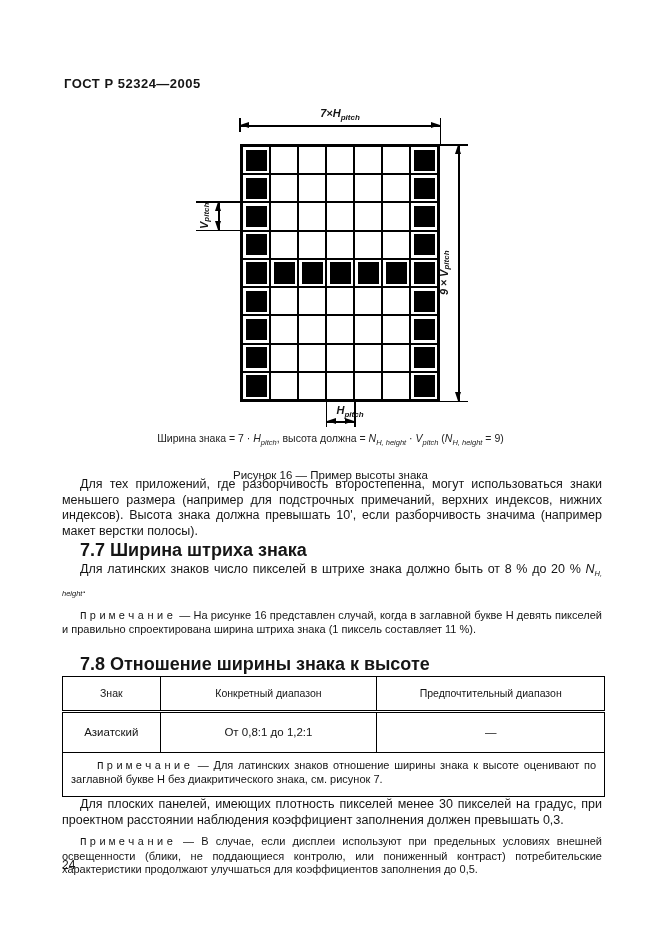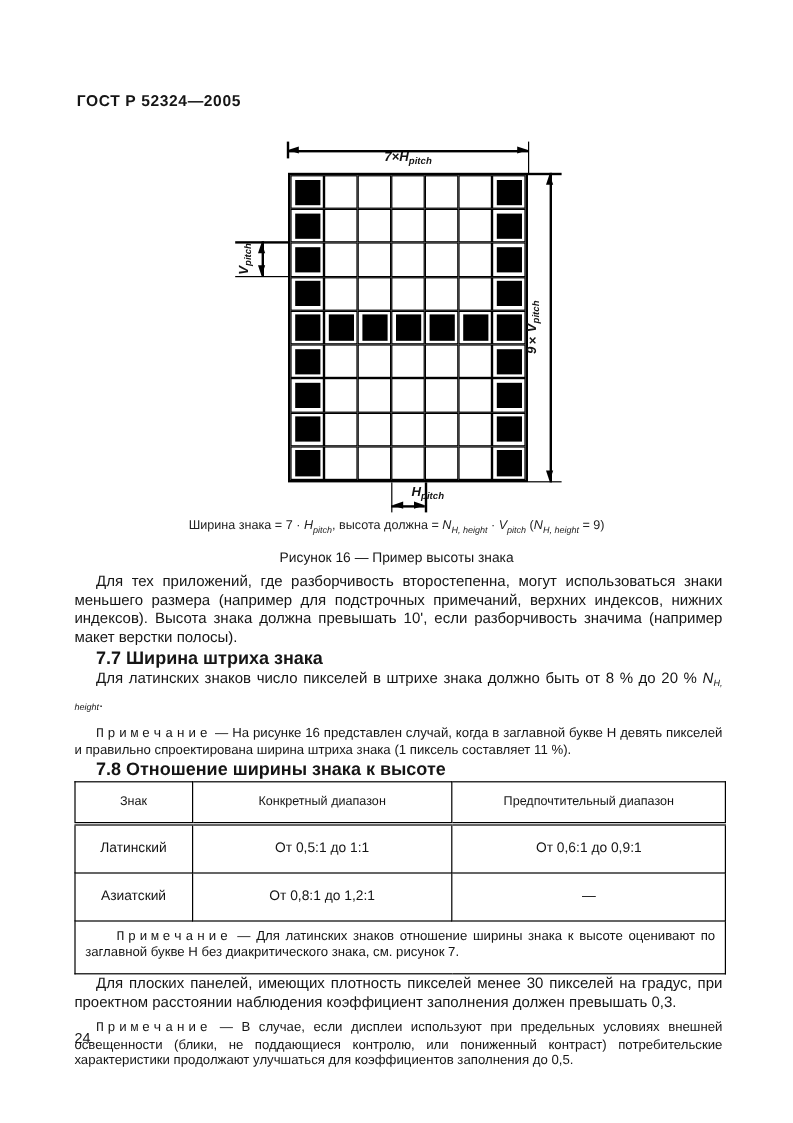--- a/index.html
+++ b/index.html
@@ -23,26 +23,26 @@
   .dimlab-v{writing-mode:vertical-rl;transform:rotate(180deg);text-align:center;}
 
   #pixel-grid{position:absolute;left:240px;top:39px;width:200px;height:258px;
     display:grid;border:2px solid #000;box-sizing:border-box;background:#fff;}
   #pixel-grid .cell{border:1px solid #000;position:relative;}
   #pixel-grid .px{position:absolute;left:2.5px;top:2.5px;right:2.5px;bottom:2.5px;background:#000;}
 
   .fig-formula{position:absolute;left:0;top:327px;width:661px;text-align:center;font-size:10.5px;color:#222;}
   .fig-formula .var{font-style:italic;}
   .fig-formula .sub{font-size:7.5px;font-style:italic;vertical-align:-3px;}
-  .fig-caption{position:absolute;left:0;top:354px;width:661px;text-align:center;font-size:11.5px;}
+  .fig-caption{position:absolute;left:0;top:364px;width:661px;text-align:center;font-size:11.5px;}
 
   
   .content{position:absolute;left:62px;top:477px;width:540px;}
   .para{font-size:12.5px;line-height:15.6px;text-align:justify;text-indent:18px;margin:0;}
-  .heading{font-size:15px;font-weight:bold;margin:1px 0 1px 18px;}
+  .heading{font-size:18px;font-weight:bold;margin:1px 0 1px 18px;}
   .note{font-size:11px;line-height:13.6px;text-align:justify;text-indent:18px;margin:7px 0 0 0;}
   .spaced{letter-spacing:3px;font-family:Liberation Mono, monospace;}
   .var{font-style:italic;}
   .subsm{font-size:7.5px;font-style:italic;vertical-align:-3px;}
 
   .table-title{font-size:11px;margin:13px 0 5px 0;}
   table.gost{border-collapse:collapse;width:543px;table-layout:fixed;}
   table.gost th,table.gost td{border:1.5px solid #000;}
   table.gost th{font-size:10.5px;font-weight:normal;text-align:center;height:31px;border-bottom:3px double #000;}
   table.gost td{font-size:11.5px;text-align:center;height:37px;}
@@ -53,21 +53,21 @@
   .h79{margin-top:13px;}
   .page-number{position:absolute;left:62px;top:858px;font-size:12px;}
 </style>
 </head>
 <body>
 
 <div class="doc-header">ГОСТ Р 52324—2005</div>
 
 <div class="figure">
 
-  <div class="dimlab" style="position:absolute;left:240px;top:20px;width:200px;text-align:center;"><span>7×</span><span class="var">H</span><span class="sub">pitch</span></div>
+  <div class="dimlab" style="position:absolute;left:240px;top:2px;width:200px;text-align:center;"><span>7×</span><span class="var">H</span><span class="sub">pitch</span></div>
   <div class="hline" style="left:240px;top:20px;width:200px;"></div>
   <div class="vline" style="left:239px;top:13px;height:14px;"></div>
   <div class="vline" style="left:439.5px;top:13px;height:27px;"></div>
   <div class="ah ah-l" style="left:240px;top:17.3px;"></div>
   <div class="ah ah-r" style="left:431px;top:17.3px;"></div>
 
   <div id="pixel-grid" style="grid-template-columns: repeat(7, 1fr);">
       <div class="cell">
         <div class="px"></div>
       </div>
@@ -188,61 +188,56 @@
 
   <div class="hline" style="left:196px;top:96px;width:44px;"></div>
   <div class="hline" style="left:196px;top:124.5px;width:44px;"></div>
   <div class="vline" style="left:218px;top:96px;height:29px;"></div>
   <div class="ah ah-u" style="left:215.3px;top:96.5px;"></div>
   <div class="ah ah-d" style="left:215.3px;top:115.5px;"></div>
   <div class="dimlab dimlab-v" style="position:absolute;left:198px;top:82px;width:15px;height:58px;"><span class="var">V</span><span class="sub">pitch</span></div>
 
   <div class="vline" style="left:325.7px;top:297px;height:25px;"></div>
   <div class="vline" style="left:354.3px;top:297px;height:25px;"></div>
-  <div class="dimlab" style="position:absolute;left:310px;top:299px;width:60px;text-align:right;"><span class="var">H</span><span class="sub">pitch</span></div>
+  <div class="dimlab" style="position:absolute;left:320px;top:299px;width:60px;text-align:center;"><span class="var">H</span><span class="sub">pitch</span></div>
   <div class="hline" style="left:326px;top:316px;width:28px;"></div>
   <div class="ah ah-l" style="left:326.5px;top:313.3px;"></div>
   <div class="ah ah-r" style="left:345px;top:313.3px;"></div>
 
   <div class="fig-formula"><span>Ширина знака = 7 · </span><span class="var">H</span><span class="sub">pitch</span><span>, высота должна = </span><span class="var">N</span><span class="sub">H, height</span><span> · </span><span class="var">V</span><span class="sub">pitch</span><span>  (</span><span class="var">N</span><span class="sub">H, height</span><span> = 9)</span></div>
   <div class="fig-caption">Рисунок 16 — Пример высоты знака</div>
 </div>
 
 <div class="content">
 
   <p class="para">Для тех приложений, где разборчивость второстепенна, могут использоваться знаки меньшего размера (например для подстрочных примечаний, верхних индексов, нижних индексов). Высота знака должна превышать 10', если разборчивость значима (например макет верстки полосы).</p>
 
   <div class="heading">7.7 Ширина штриха знака</div>
   <p class="para"><span>Для латинских знаков число пикселей в штрихе знака должно быть от 8 % до 20 % </span><span class="var">N</span><span class="subsm">H, height</span><span>.</span></p>
 
   <p class="note"><span class="spaced">Примечание</span><span> — На рисунке 16 представлен случай, когда в заглавной букве Н девять пикселей и правильно спроектирована ширина штриха знака (1 пиксель составляет 11 %).</span></p>
 
-  <div class="heading" style="margin-top:0;">7.8 Отношение ширины знака к высоте</div>
+  <div class="heading" style="margin-top:17px;">7.8 Отношение ширины знака к высоте</div>
 
 
   <table class="gost">
     <colgroup>
         <col class="c1">
         <col class="c2">
         <col class="c3">
       </colgroup>
     <thead>
       <tr>
         <th>Знак</th>
         <th>Конкретный диапазон</th>
         <th>Предпочтительный диапазон</th>
       </tr>
     </thead>
     <tbody id="table-body">
         <tr>
-          <td>Латинский</td>
-          <td>От 0,5:1 до 1:1</td>
-          <td>От 0,6:1 до 0,9:1</td>
-        </tr>
-        <tr>
           <td>Азиатский</td>
           <td>От 0,8:1 до 1,2:1</td>
           <td>—</td>
         </tr>
       </tbody>
     <tbody>
       <tr>
         <td class="note-cell" colspan="3">
             <span class="indent"><span class="spaced">Примечание</span><span> — Для латинских знаков отношение ширины знака к высоте оценивают по заглавной букве Н без диакритического знака, см. рисунок 7.</span></span>
           </td>

